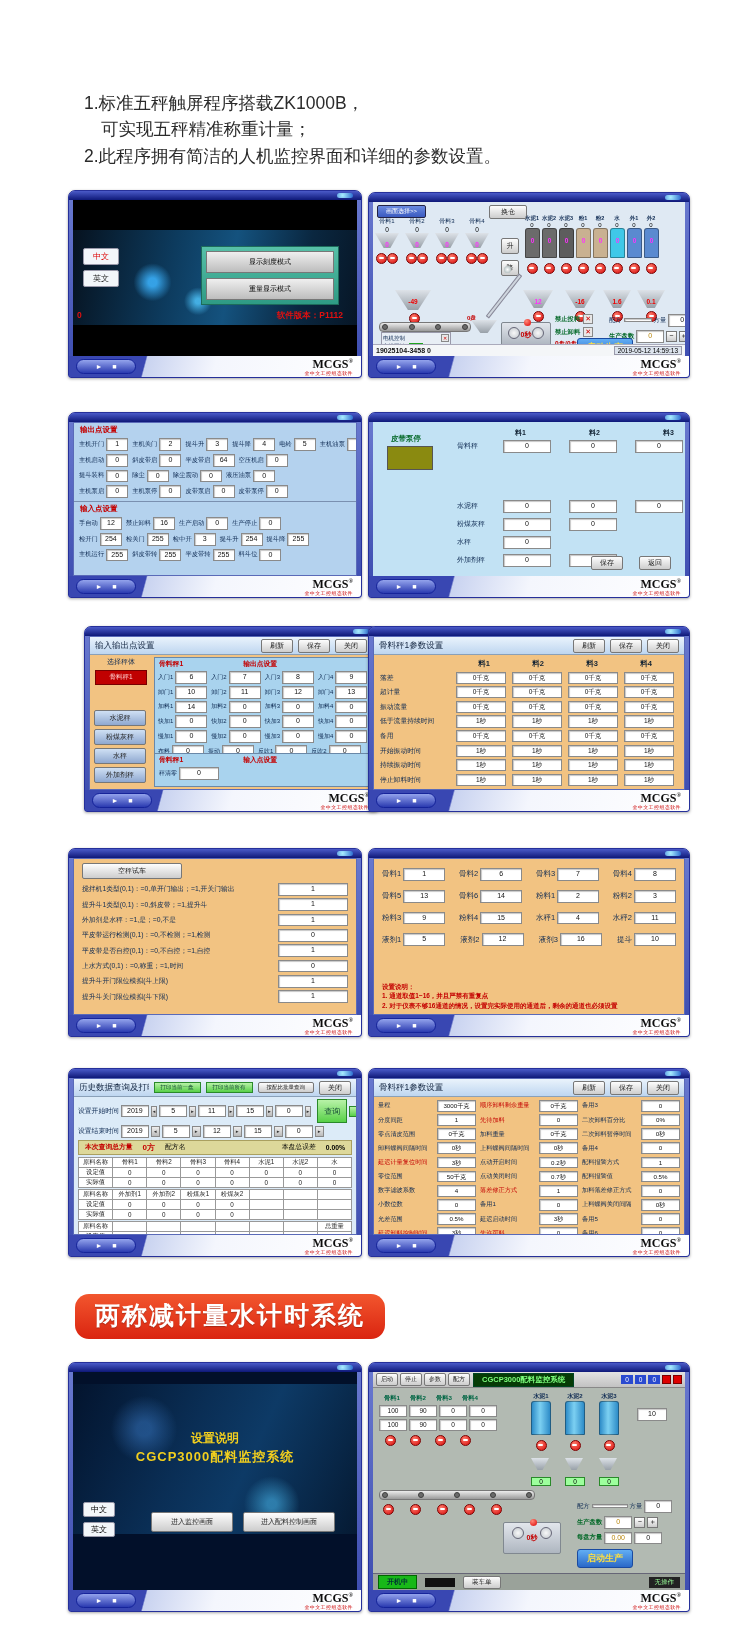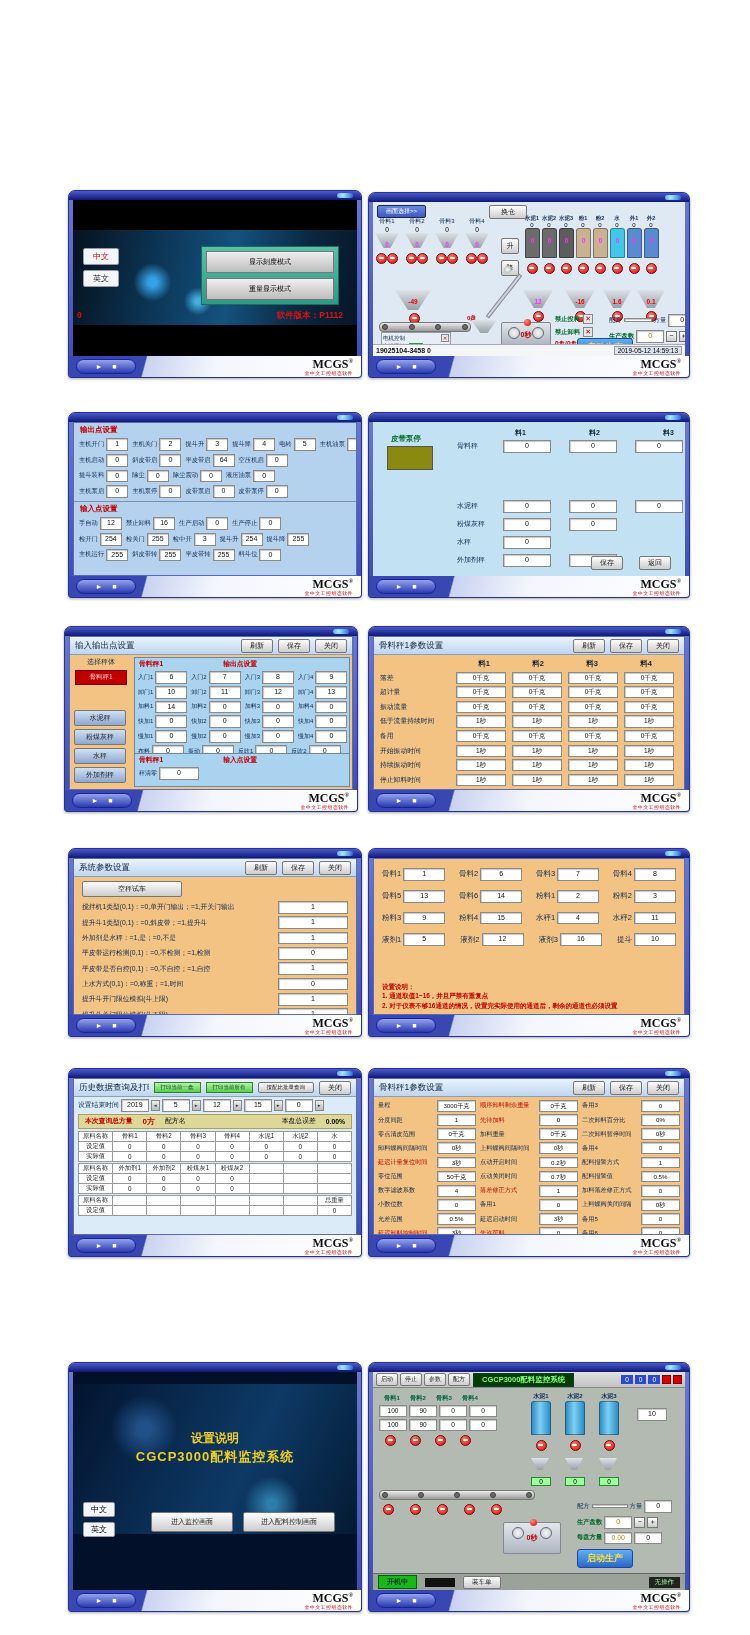--- a/index.html
+++ b/index.html
@@ -116,20 +116,26 @@
   .s12-aggrow{display:flex;gap:2px;margin-top:2px;} .s12-aggrow .inp{width:20px;font-size:6.5px;}
   .ginp{display:inline-block;background:#9dff9d;border:1px solid #2a8a2a;font-size:6.5px;min-width:18px;text-align:center;}
   .glabel{font-size:6.3px;color:#066a2a;font-weight:bold;white-space:nowrap;}
   .tinybtn{width:9px;height:9px;background:linear-gradient(180deg,#fff,#ccc);border:1px solid #777;font-size:7px;line-height:8px;text-align:center;}
 </style>
 </head>
 <body>
 
 <div id="page">
 
+  <div class="intro">
+    <div>1.标准五秤触屏程序搭载ZK1000B，</div>
+    <div data-ind="">可实现五秤精准称重计量；</div>
+    <div>2.此程序拥有简洁的人机监控界面和详细的参数设置。</div>
+  </div>
+  <div class="banner" id="banner2">两称减计量水计时系统</div>
 
   <div class="win" style="left:68px;top:190px;width:292px;height:186px">
     <div class="tbar"></div>
     <div class="wbody" style="background:#000">
       <div class="techart" style="top:30px;height:95px"></div>
       <div class="s1-btn" style="top:48px;color:#d00">中文</div>
       <div class="s1-btn" style="top:70px;color:#222">英文</div>
       <div class="s1-panel" style="left:128px;top:46px">
         <div class="s1-mode">显示刻度模式</div>
         <div class="s1-mode">重量显示模式</div>
@@ -561,21 +567,21 @@
     </div>
     <div class="wfoot">
       <div class="player">
           <span>►</span>
           <span>■</span>
         </div>
       <div class="mcgs"><span>MCGS</span><sup>®</sup><span class="sub">全中文工控组态软件</span></div>
     </div>
   </div>
 
-  <div class="win" style="left:64px;top:626px;width:292px;height:184px">
+  <div class="win" style="left:84px;top:626px;width:292px;height:184px">
     <div class="tbar"></div>
     <div class="wbody">
       <div class="dlg orange">
         <div class="dhead">
           <span class="dtitle">输入输出点设置</span>
           <button class="dbtn">刷新</button>
           <button class="dbtn">保存</button>
           <button class="dbtn">关闭</button>
         </div>
         <div class="dcontent">
@@ -826,26 +832,20 @@
           <span>■</span>
         </div>
       <div class="mcgs"><span>MCGS</span><sup>®</sup><span class="sub">全中文工控组态软件</span></div>
     </div>
   </div>
 
   <div class="win" style="left:68px;top:848px;width:292px;height:187px">
     <div class="tbar"></div>
     <div class="wbody">
       <div class="dlg orange">
-        <div class="dhead">
-          <span class="dtitle">系统参数设置</span>
-          <button class="dbtn">刷新</button>
-          <button class="dbtn">保存</button>
-          <button class="dbtn">关闭</button>
-        </div>
         <div class="dcontent">
           <button class="dbtn" style="display:block;margin:4px 8px 4px;width:100px;padding:2px 0">空秤试车</button>
           <div>
 
               <div class="prow">
                 <span class="lbl">搅拌机1类型(0,1)：=0,单开门输出；=1,开关门输出</span>
                 <span class="inp">1</span>
               </div>
 
               <div class="prow">
@@ -995,20 +995,35 @@
     <div class="wbody">
       <div class="dlg" style="background:#cfe2f4;display:flex;flex-direction:column">
         <div class="dhead">
           <span class="dtitle">历史数据查询及打印</span>
           <button class="gbtn" style="font-size:5.5px">打印当前一盘</button>
           <button class="gbtn" style="font-size:5.5px">打印当前所有</button>
           <button class="dbtn" style="font-size:5.5px">按配比批量查询</button>
           <button class="dbtn">关闭</button>
         </div>
         <div class="dcontent" style="background:#dcebf8">
+          <div class="s9-daterow">
+            <span class="lbl">设置开始时间</span>
+            <span class="inp" style="width:22px">2019</span>
+              <span class="arr">◄</span>
+            <span class="inp" style="width:14px">5</span>
+              <span class="arr">►</span>
+            <span class="inp" style="width:14px">11</span>
+              <span class="arr">►</span>
+            <span class="inp" style="width:14px">15</span>
+              <span class="arr">►</span>
+            <span class="inp" style="width:14px">0</span>
+              <span class="arr">►</span>
+            <button class="gbtn" style="width:56px;height:24px;font-size:8px;margin-left:4px">查询</button>
+            <button class="gbtn" style="font-size:5.5px">今日查询</button>
+          </div>
           <div class="s9-daterow">
             <span class="lbl">设置结束时间</span>
             <span class="inp" style="width:22px">2019</span>
               <span class="arr">◄</span>
             <span class="inp" style="width:14px">5</span>
               <span class="arr">►</span>
             <span class="inp" style="width:14px">12</span>
               <span class="arr">►</span>
             <span class="inp" style="width:14px">15</span>
               <span class="arr">►</span>

